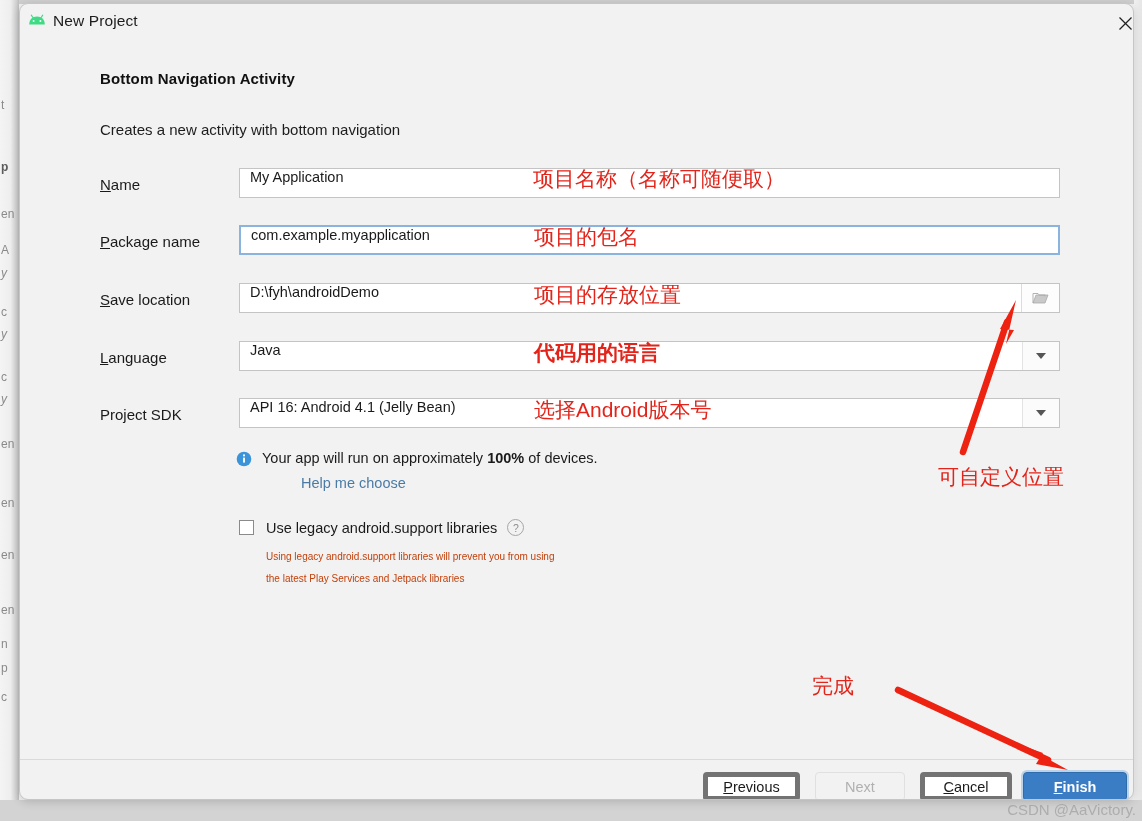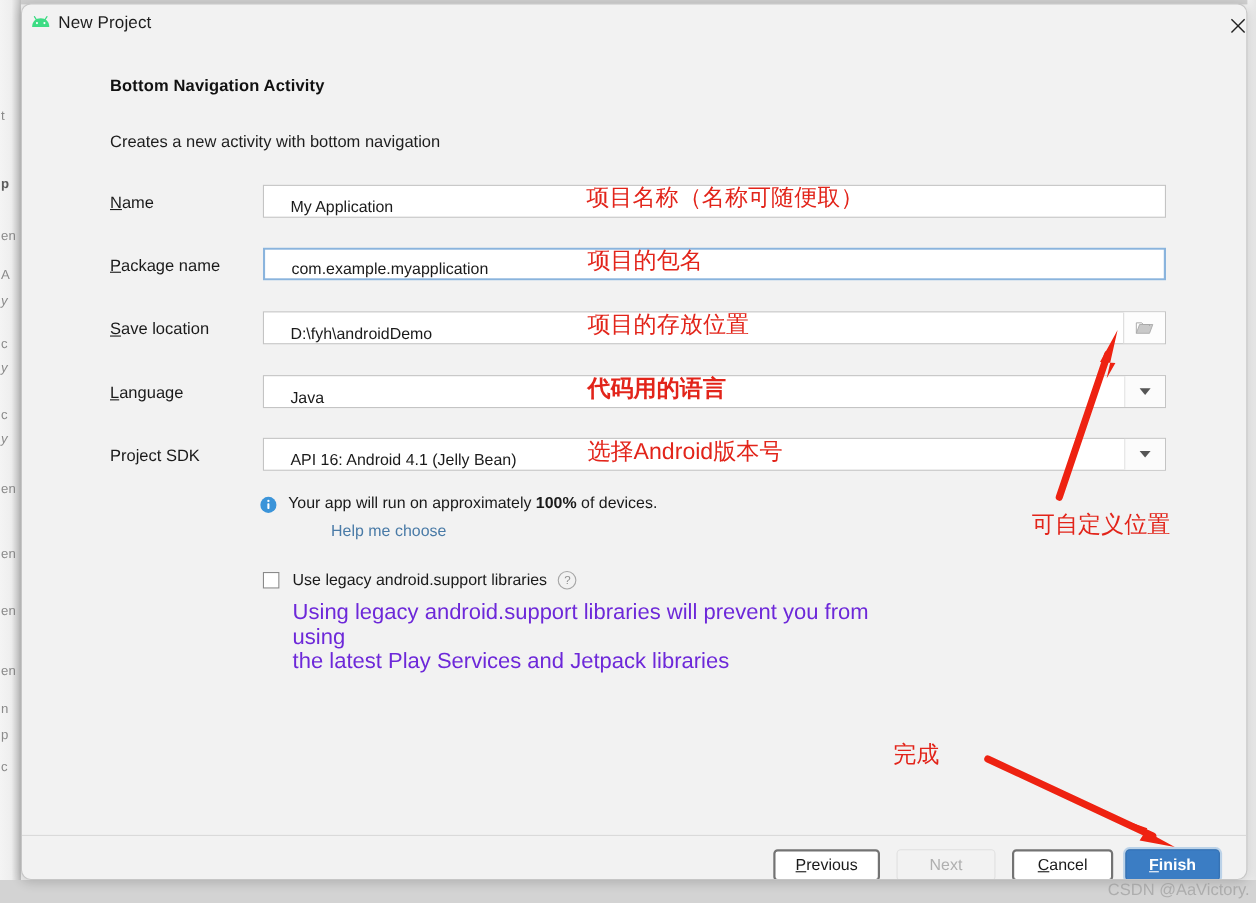--- a/index.html
+++ b/index.html
@@ -144,22 +144,22 @@
 
   .field {
     position: absolute;
     left: 219px;
     width: 821px;
     height: 30px;
     background: #ffffff;
     border: 1px solid #c4c4c4;
     box-sizing: border-box;
     display: flex;
-    align-items: flex-end;
-    padding-left: 24px;
+    align-items: flex-start;
+    padding-left: 10px;
     font-size: 14.5px;
     color: #1a1a1a;
   }
   .field.focused {
     border: 2px solid #8ab4dd;
     outline: 1px solid #f2f2f2;
   }
   .field .val { pointer-events: none; }
 
   .field-btn {
@@ -248,22 +248,22 @@
     border-radius: 50%;
     color: #8e8e8e;
     font-size: 10.5px;
     display: flex; align-items: center; justify-content: center;
     cursor: pointer;
   }
   #legacy-desc {
     position: absolute;
     left: 246px;
     top: 542px;
-    font-size: 20px;
-    color: #6d28d9;
+    font-size: 10px;
+    color: #c2410c;
     line-height: 22px;
     width: 560px;
   }
 
   
   #footer-sep {
     position: absolute;
     left: 0;
     top: 755px;
     width: 100%;
@@ -282,41 +282,41 @@
     top: 12px;
     height: 29px;
     border-radius: 4px;
     display: flex;
     align-items: center;
     justify-content: center;
     font-size: 14.5px;
     box-sizing: border-box;
     cursor: pointer;
     background: #ffffff;
-    border: 2px solid #737373;
+    border: 5px solid #737373;
     color: #1a1a1a;
   }
   .btn u { text-decoration: underline; text-underline-offset: 1px; }
   .btn.disabled {
     background: #f2f2f2;
     border: 1px solid #e0e0e0;
     color: #b0b0b0;
     cursor: default;
   }
   .btn.primary {
     background: #3b7dc4;
     border: 1px solid #2f6cae;
     color: #ffffff;
     font-weight: bold;
     box-shadow: 0 0 0 2px rgba(120,170,220,0.45);
   }
   #btn-previous { left: 683px; width: 97px; }
   #btn-next     { left: 795px; width: 90px; }
   #btn-cancel   { left: 900px; width: 92px; }
-  #btn-finish   { left: 1003px; width: 86px; }
+  #btn-finish   { left: 1003px; width: 104px; }
 
   
   .anno {
     position: absolute;
     color: #e2241a;
     font-family: "Liberation Sans", sans-serif;
     white-space: nowrap;
     pointer-events: none;
   }
   #anno-name    { left: 533px; top: 165px; font-size: 21px; }

